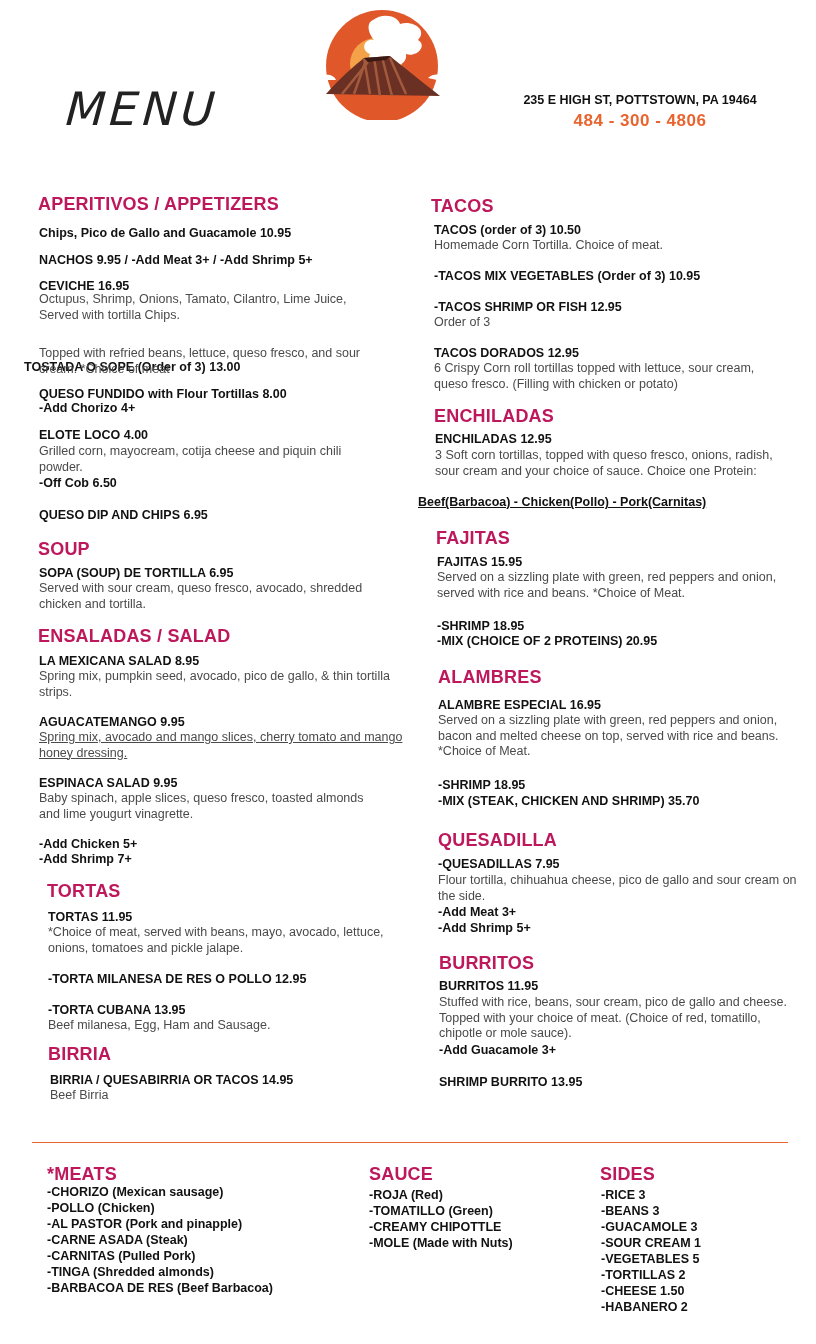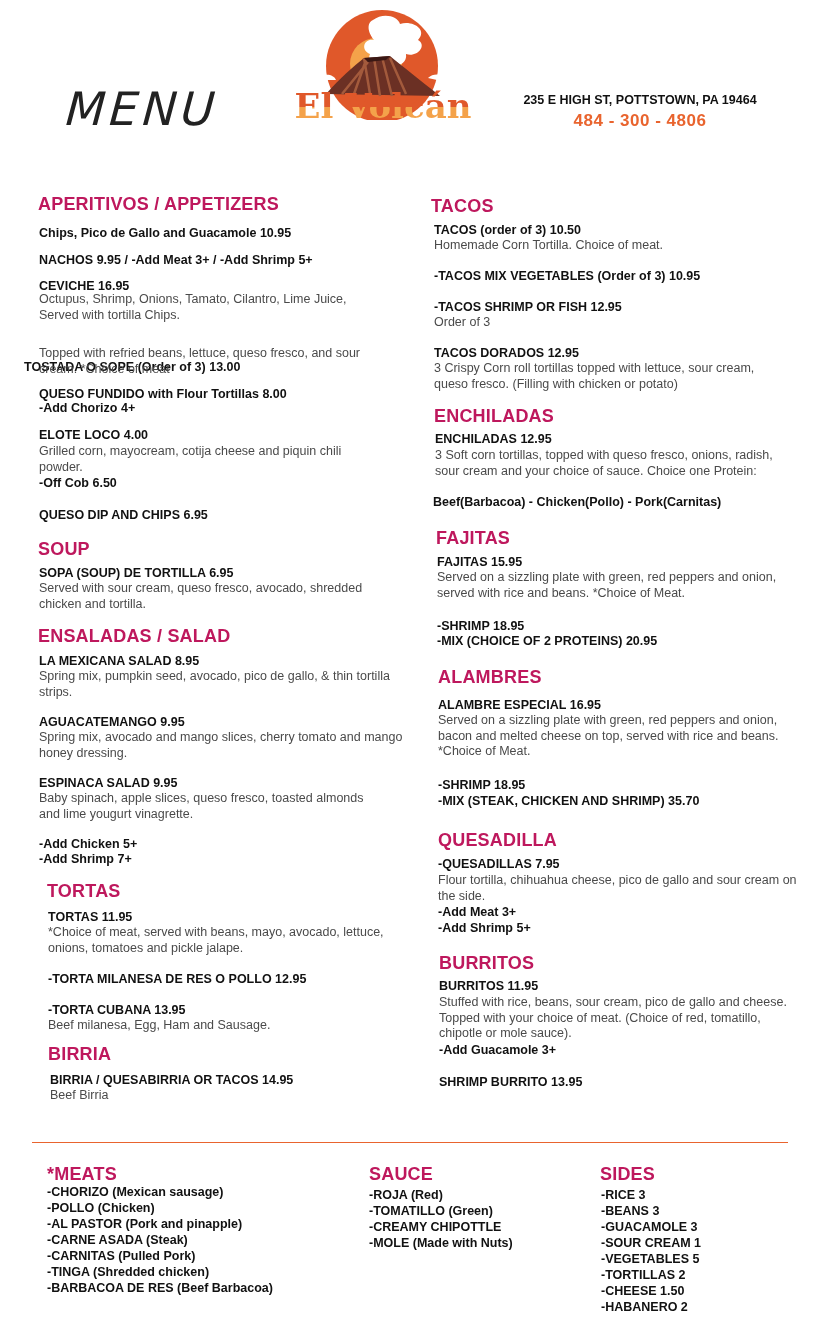--- a/index.html
+++ b/index.html
@@ -57,21 +57,20 @@
   <svg width="210" height="110" viewBox="0 0 210 110" style="position:absolute;left:0;top:0;">
     <circle cx="104" cy="56" r="56" fill="#e0582a"></circle>
     <circle cx="98" cy="54" r="26" fill="#f4a24a"></circle>
     <path d="M95 10 C 105 2, 120 6, 122 14 C 135 10, 150 20, 140 30 C 150 36, 138 48, 128 44 C 130 56, 112 60, 106 52 C 100 60, 88 52, 92 44 C 82 40, 86 28, 96 30 C 88 20, 90 12, 95 10 Z" fill="#ffffff"></path>
     <path d="M48 84 C 62 68, 76 56, 86 48 L 112 46 C 124 56, 142 70, 162 86 Z" fill="#6b3024"></path>
     <path d="M86 48 L 92 84 M 96 48 L 102 86 M 104 47 L 114 86 M 112 48 L 128 84 M 88 50 L 76 84 M 90 52 L 64 84" stroke="#a35a3c" stroke-width="2.5" fill="none"></path>
     <path d="M86 48 L 112 46 L 108 50 L 90 52 Z" fill="#3a1814"></path>
     <path d="M40 70 C 44 62, 56 64, 58 70 Z" fill="#ffffff"></path>
     <path d="M150 68 C 156 62, 168 64, 168 72 Z" fill="#ffffff"></path>
   </svg>
-  <div class="logo-name">El Volcán</div>
 </div>
 
 <div class="address">235 E HIGH ST, POTTSTOWN, PA 19464</div>
 <div class="phone">484 - 300 - 4806</div>
 
 <div class="section-head" style="left:38px;top:194px;">APERITIVOS / APPETIZERS</div>
 <div class="item-title" style="left:39px;top:226px;">Chips, Pico de Gallo and Guacamole 10.95</div>
 <div class="item-title" style="left:39px;top:253px;">NACHOS 9.95  / -Add Meat 3+  / -Add Shrimp 5+</div>
 <div class="item-title" style="left:39px;top:279px;">CEVICHE 16.95</div>
 <div class="item-desc" style="left:39px;top:292px;width:340px;">Octupus, Shrimp, Onions, Tamato, Cilantro, Lime Juice, Served with tortilla Chips.</div>
@@ -85,21 +84,21 @@
 <div class="item-title" style="left:39px;top:508px;">QUESO DIP AND CHIPS  6.95</div>
 
 <div class="section-head" style="left:38px;top:539px;">SOUP</div>
 <div class="item-title" style="left:39px;top:566px;">SOPA (SOUP) DE TORTILLA 6.95</div>
 <div class="item-desc" style="left:39px;top:581px;width:330px;">Served with sour cream, queso fresco, avocado, shredded chicken and tortilla.</div>
 
 <div class="section-head" style="left:38px;top:626px;">ENSALADAS / SALAD</div>
 <div class="item-title" style="left:39px;top:654px;">LA MEXICANA SALAD 8.95</div>
 <div class="item-desc" style="left:39px;top:669px;width:360px;">Spring mix, pumpkin seed, avocado, pico de gallo, &amp; thin tortilla strips.</div>
 <div class="item-title" style="left:39px;top:715px;">AGUACATEMANGO  9.95</div>
-<div class="item-desc" style="left:39px;top:730px;width:365px;">Spring mix, avocado and mango slices, cherry tomato and mango honey dressing.</div>
+<div class="item-desc" style="left:39px;top:730px;width:365px;text-decoration:underline;">Spring mix, avocado and mango slices, cherry tomato and mango honey dressing.</div>
 <div class="item-title" style="left:39px;top:776px;">ESPINACA SALAD  9.95</div>
 <div class="item-desc" style="left:39px;top:791px;width:340px;">Baby spinach, apple slices, queso fresco, toasted almonds and lime yougurt vinagrette.</div>
 <div class="item-title" style="left:39px;top:837px;">-Add Chicken 5+</div>
 <div class="item-title" style="left:39px;top:852px;">-Add Shrimp 7+</div>
 
 <div class="section-head" style="left:47px;top:881px;text-align:center;">TORTAS</div>
 <div class="item-title" style="left:48px;top:910px;">TORTAS 11.95</div>
 <div class="item-desc" style="left:48px;top:925px;width:350px;">*Choice of meat, served with beans, mayo, avocado, lettuce, onions, tomatoes and pickle jalape.</div>
 <div class="item-title" style="left:48px;top:972px;">-TORTA MILANESA DE RES O POLLO 12.95</div>
 <div class="item-title" style="left:48px;top:1003px;">-TORTA CUBANA 13.95</div>
@@ -109,26 +108,26 @@
 <div class="item-title" style="left:50px;top:1073px;">BIRRIA / QUESABIRRIA OR TACOS 14.95</div>
 <div class="item-desc" style="left:50px;top:1088px;width:340px;">Beef Birria</div>
 
 <div class="section-head" style="left:431px;top:196px;">TACOS</div>
 <div class="item-title" style="left:434px;top:223px;">TACOS (order of 3)  10.50</div>
 <div class="item-desc" style="left:434px;top:238px;width:360px;">Homemade Corn Tortilla. Choice of meat.</div>
 <div class="item-title" style="left:434px;top:269px;">-TACOS MIX VEGETABLES (Order of 3) 10.95</div>
 <div class="item-title" style="left:434px;top:300px;">-TACOS SHRIMP OR FISH 12.95</div>
 <div class="item-desc" style="left:434px;top:315px;width:360px;">Order of 3</div>
 <div class="item-title" style="left:434px;top:346px;">TACOS DORADOS 12.95</div>
-<div class="item-desc" style="left:434px;top:361px;width:345px;">3 Crispy Corn roll tortillas topped with lettuce, sour cream, queso fresco. (Filling with chicken or potato)</div>
+<div class="item-desc" style="left:434px;top:361px;width:345px;">6 Crispy Corn roll tortillas topped with lettuce, sour cream, queso fresco. (Filling with chicken or potato)</div>
 
 <div class="section-head" style="left:434px;top:406px;">ENCHILADAS</div>
 <div class="item-title" style="left:435px;top:432px;">ENCHILADAS 12.95</div>
 <div class="item-desc" style="left:435px;top:448px;width:355px;">3 Soft corn tortillas, topped with queso fresco, onions, radish, sour cream and your choice of sauce. Choice one Protein:</div>
-<div class="item-bold" style="left:433px;top:495px;">Beef(Barbacoa) - Chicken(Pollo) - Pork(Carnitas)</div>
+<div class="item-bold" style="left:418px;top:495px;text-decoration:underline;">Beef(Barbacoa) - Chicken(Pollo) - Pork(Carnitas)</div>
 
 <div class="section-head" style="left:436px;top:528px;">FAJITAS</div>
 <div class="item-title" style="left:437px;top:555px;">FAJITAS 15.95</div>
 <div class="item-desc" style="left:437px;top:570px;width:365px;">Served on a sizzling plate with green, red peppers and onion, served with rice and beans. *Choice of Meat.</div>
 <div class="item-title" style="left:437px;top:619px;">-SHRIMP 18.95</div>
 <div class="item-title" style="left:437px;top:634px;">-MIX (CHOICE OF 2 PROTEINS) 20.95</div>
 
 <div class="section-head" style="left:438px;top:667px;">ALAMBRES</div>
 <div class="item-title" style="left:438px;top:698px;">ALAMBRE ESPECIAL 16.95</div>
 <div class="item-desc" style="left:438px;top:713px;width:365px;">Served on a sizzling plate with green, red peppers and onion, bacon and melted cheese on top, served with rice and beans. *Choice of Meat.</div>
@@ -149,21 +148,21 @@
 
 <div class="divider"></div>
 
 <div class="section-head" style="left:47px;top:1164px;">*MEATS</div>
 <div class="list" style="left:47px;top:1184px;">
   <div>-CHORIZO (Mexican sausage)</div>
   <div>-POLLO (Chicken)</div>
   <div>-AL PASTOR (Pork and pinapple)</div>
   <div>-CARNE ASADA (Steak)</div>
   <div>-CARNITAS (Pulled Pork)</div>
-  <div>-TINGA (Shredded chicken)</div>
+  <div>-TINGA (Shredded almonds)</div>
   <div>-BARBACOA DE RES (Beef Barbacoa)</div>
 </div>
 
 <div class="section-head" style="left:369px;top:1164px;">SAUCE</div>
 <div class="list" style="left:369px;top:1187px;">
   <div>-ROJA (Red)</div>
   <div>-TOMATILLO (Green)</div>
   <div>-CREAMY CHIPOTTLE</div>
   <div>-MOLE (Made with Nuts)</div>
 </div>

